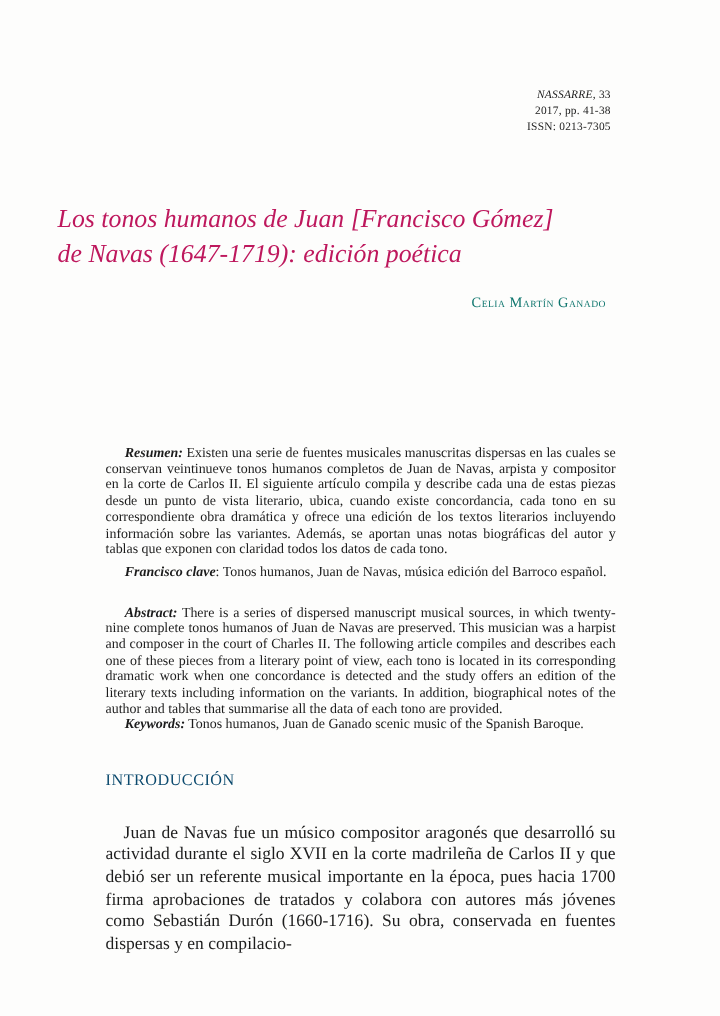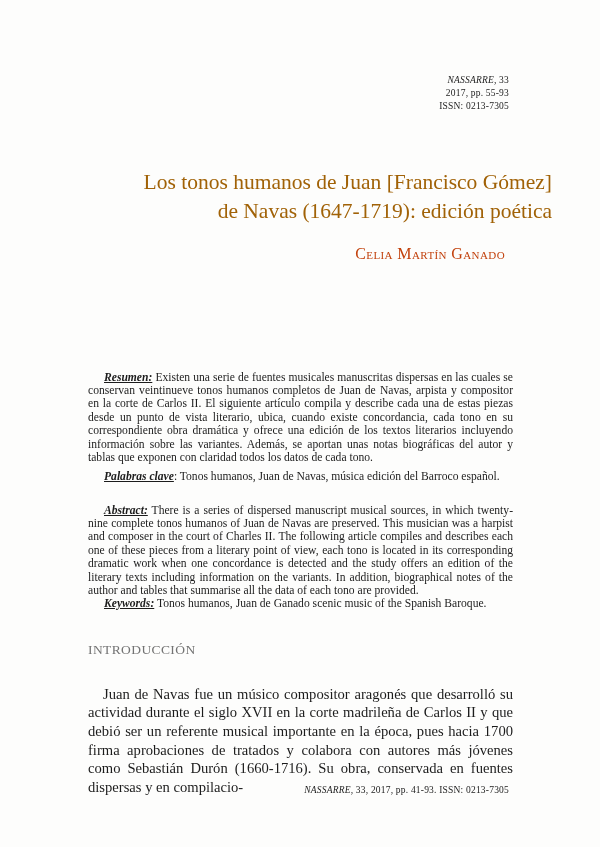--- a/index.html
+++ b/index.html
@@ -25,59 +25,60 @@
     font-size: 9.5px;
     line-height: 13px;
     letter-spacing: 0.2px;
   }
   .journal-header .ital { font-style: italic; }
 
   .page-title {
     top: 168px;
     left: 48px;
     width: 504px;
-    text-align: right;
+    text-align: left;
     font-size: 21.5px;
     line-height: 28.5px;
-    color: #a16207;
+    color: #be185d;
+    font-style: italic;
   }
 
   .author-line {
     top: 245px;
     right: 91px;
     text-align: right;
     font-variant: small-caps;
-    font-size: 16px;
+    font-size: 12px;
     letter-spacing: 0.4px;
-    color: #c2410c;
+    color: #0f766e;
   }
 
   .abstract-text {
     left: 88px;
     width: 425px;
     font-size: 11.6px;
     line-height: 13.4px;
     text-align: justify;
     text-indent: 16px;
   }
   .res-block   { top: 359px; }
   .pc-block    { top: 458px; }
   .abs-block   { top: 492px; }
   .kw-block    { top: 585px; }
 
-  .bi { font-weight: bold; font-style: italic; text-decoration: underline; }
+  .bi { font-weight: bold; font-style: italic; }
   .it { }
 
   .section-heading {
     top: 642px;
     left: 88px;
     width: 425px;
     font-size: 13.5px;
     letter-spacing: 0.4px;
-    color: #737373;
+    color: #0c4a6e;
   }
 
   .intro-paragraph {
     top: 670px;
     left: 88px;
     width: 425px;
     font-size: 14.6px;
     line-height: 18.7px;
     text-align: justify;
     text-indent: 15px;
@@ -92,38 +93,37 @@
   }
   .page-footer .ital { font-style: italic; }
 </style>
 </head>
 <body>
 
 <div class="page">
 
   <div class="block journal-header">
     <div><span class="ital">NASSARRE</span><span>, 33</span></div>
-    <div>2017, pp. 55-93</div>
+    <div>2017, pp. 41-38</div>
     <div>ISSN: 0213-7305</div>
   </div>
 
   <div class="block page-title">
     <div>Los tonos humanos de Juan [Francisco Gómez]</div>
     <div>de Navas (1647-1719): edición poética</div>
   </div>
 
   <div class="block author-line">Celia Martín Ganado</div>
 
   <p class="block abstract-text res-block"><span class="bi">Resumen:</span><span> Existen una serie de fuentes musicales manuscritas dispersas en las cuales se conservan veintinueve tonos humanos completos de Juan de Navas, arpista y compositor en la corte de Carlos II. El siguiente artículo compila y describe cada una de estas piezas desde un punto de vista literario, ubica, cuando existe concordancia, cada tono en su correspondiente obra dramática y ofrece una edición de los textos literarios incluyendo información sobre las variantes. Además, se aportan unas notas biográficas del autor y tablas que exponen con claridad todos los datos de cada tono.</span></p>
 
-  <p class="block abstract-text pc-block"><span class="bi">Palabras clave</span><span>: Tonos humanos, Juan de Navas, música edición del Barroco español.</span></p>
+  <p class="block abstract-text pc-block"><span class="bi">Francisco clave</span><span>: Tonos humanos, Juan de Navas, música edición del Barroco español.</span></p>
 
   <p class="block abstract-text abs-block"><span class="bi">Abstract:</span><span> There is a series of dispersed manuscript musical sources, in which twenty-nine complete </span><span class="it">tonos humanos</span><span> of Juan de Navas are preserved. This musician was a harpist and composer in the court of Charles II. The following article compiles and describes each one of these pieces from a literary point of view, each </span><span class="it">tono</span><span> is located in its corresponding dramatic work when one concordance is detected and the study offers an edition of the literary texts including information on the variants. In addition, biographical notes of the author and tables that summarise all the data of each </span><span class="it">tono</span><span> are provided.</span></p>
 
   <p class="block abstract-text kw-block"><span class="bi">Keywords:</span><span> Tonos humanos, Juan de Ganado scenic music of the Spanish Baroque.</span></p>
 
   <div class="block section-heading">INTRODUCCIÓN</div>
 
   <p class="block intro-paragraph">Juan de Navas fue un músico compositor aragonés que desarrolló su actividad durante el siglo XVII en la corte madrileña de Carlos II y que debió ser un referente musical importante en la época, pues hacia 1700 firma aprobaciones de tratados y colabora con autores más jóvenes como Sebastián Durón (1660-1716). Su obra, conservada en fuentes dispersas y en compilacio-</p>
 
-  <div class="block page-footer"><span class="ital">NASSARRE</span><span>, 33, 2017, pp. 41-93. ISSN: 0213-7305</span></div>
 
 </div>
 
 </body></html>

